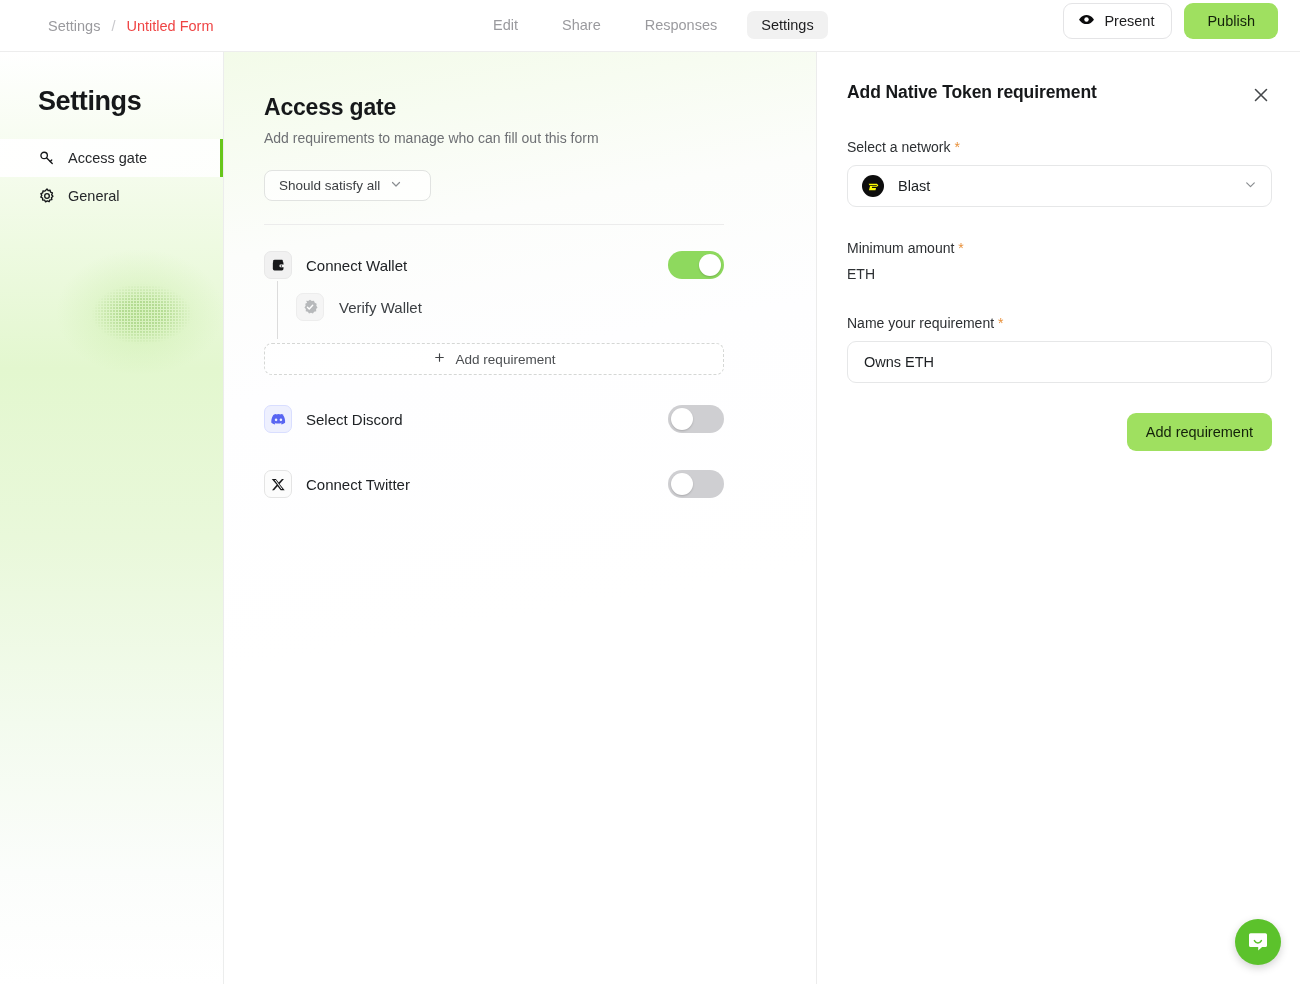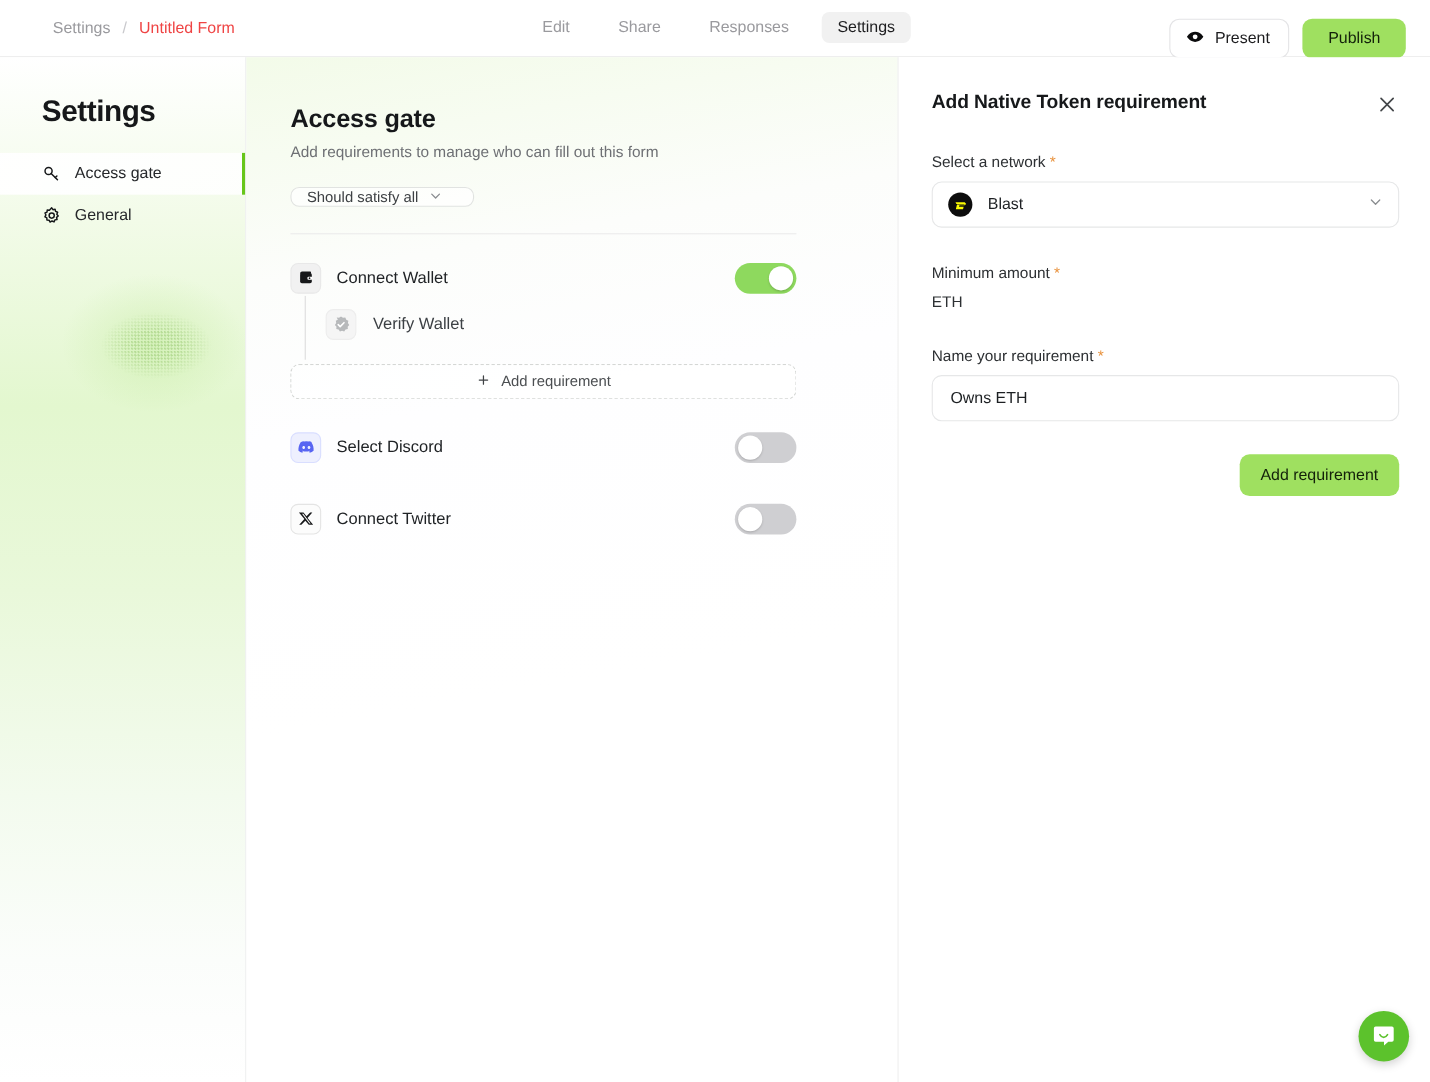--- a/index.html
+++ b/index.html
@@ -33,21 +33,21 @@
     display: flex; align-items: flex-start; gap: 16px;
   }
   .nav-tab {
     font-size: 14.5px; color: #9a9a9e;
     padding: 6px 14px; border-radius: 7px;
     white-space: nowrap; cursor: pointer;
   }
   .nav-tab.active { color: #1d1d1f; background: #f1f1f1; font-weight: 400; }
 
   .topbar-actions {
-    position: absolute; right: 22px; top: 17px;
+    position: absolute; right: 22px; top: 3px;
     display: flex; align-items: center; gap: 12px;
   }
   .btn-present {
     display: flex; align-items: center; gap: 9px;
     height: 36px; padding: 0 17px 0 14px;
     background: #fff; border: 1px solid #e4e4e6;
     border-radius: 9px; font-size: 14.5px; color: #1d1d1f;
     cursor: pointer;
   }
   .btn-publish {
@@ -112,21 +112,21 @@
   .page-title {
     font-size: 23px; font-weight: 700; color: #16181a;
     letter-spacing: -0.2px;
   }
   .page-sub {
     margin-top: 9px; font-size: 14px; color: #6e7074;
   }
   .select-pill {
     margin-top: 24px;
     display: inline-flex; align-items: center; gap: 10px;
-    height: 18px; padding: 0 28px 0 14px;
+    height: 31px; padding: 0 28px 0 14px;
     border: 1px solid #e1e3e1; border-radius: 8px;
     background: rgba(255,255,255,0.7);
     font-size: 13.5px; color: #3d4043; cursor: pointer;
   }
   .hr {
     margin-top: 23px; height: 1px; background: #ececec; width: 460px;
   }
 
   .req-row {
     display: flex; align-items: center;

